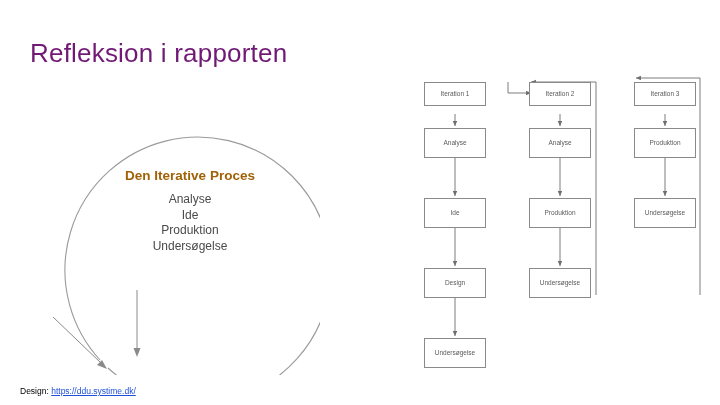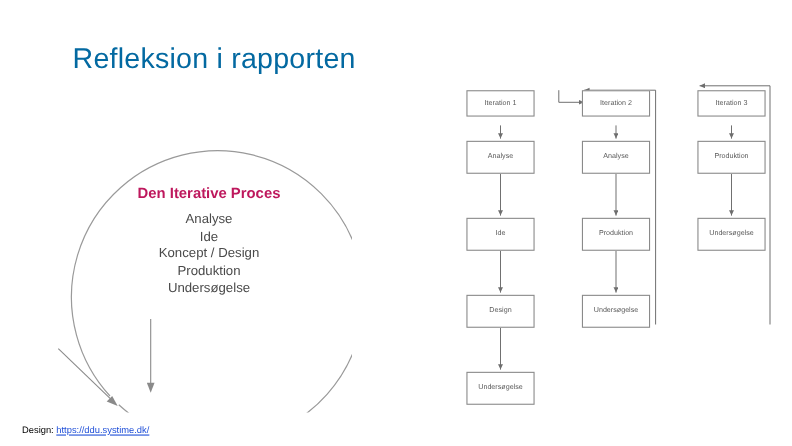--- a/index.html
+++ b/index.html
@@ -16,24 +16,23 @@
     color: #000000;
   }
 
   
   #slide-title {
     position: absolute;
     left: 30px;
     top: 38px;
     font-size: 26px;
     font-weight: 400;
-    color: #0369a1;
+    color: #701a75;
     letter-spacing: 0.2px;
     white-space: nowrap;
-    margin-left: 36px;
   }
 
   
   #source-line {
     position: absolute;
     left: 20px;
     top: 386px;
     font-size: 8.5px;
     color: #000000;
     white-space: nowrap;
@@ -58,21 +57,21 @@
   #circle-text-block {
     position: absolute;
     left: 55px;
     top: 83px;
     width: 180px;
     text-align: center;
   }
   #circle-heading {
     font-size: 13.5px;
     font-weight: bold;
-    color: #be185d;
+    color: #a16207;
     margin-bottom: 9px;
     white-space: nowrap;
   }
   .circle-step {
     font-size: 12px;
     color: #4a4a4a;
     line-height: 15.5px;
     white-space: nowrap;
   }
 
@@ -118,21 +117,20 @@
     <path d="M 92 272 L 88.5 263 L 95.5 263 Z" fill="#8a8a8a" stroke="none"></path>
 
     <path d="M 8 232 L 56 278" fill="none" stroke="#8a8a8a" stroke-width="1"></path>
     <path d="M 62 284 L 52 280 L 57 275 Z" fill="#8a8a8a" stroke="none"></path>
   </svg>
 
   <div id="circle-text-block">
     <div id="circle-heading">Den Iterative Proces</div>
     <div class="circle-step">Analyse</div>
     <div class="circle-step">Ide</div>
-    <div class="circle-step">Koncept / Design</div>
     <div class="circle-step">Produktion</div>
     <div class="circle-step">Undersøgelse</div>
   </div>
 </div>
 
 <div id="flowchart">
   <svg id="flow-svg" width="310" height="320" viewBox="0 0 310 320">
     <defs>
       <marker id="ah" markerWidth="7" markerHeight="7" refX="5.5" refY="2.5" orient="auto">
         <path d="M0,0 L5.5,2.5 L0,5 Z" fill="#6e6e6e"></path>

